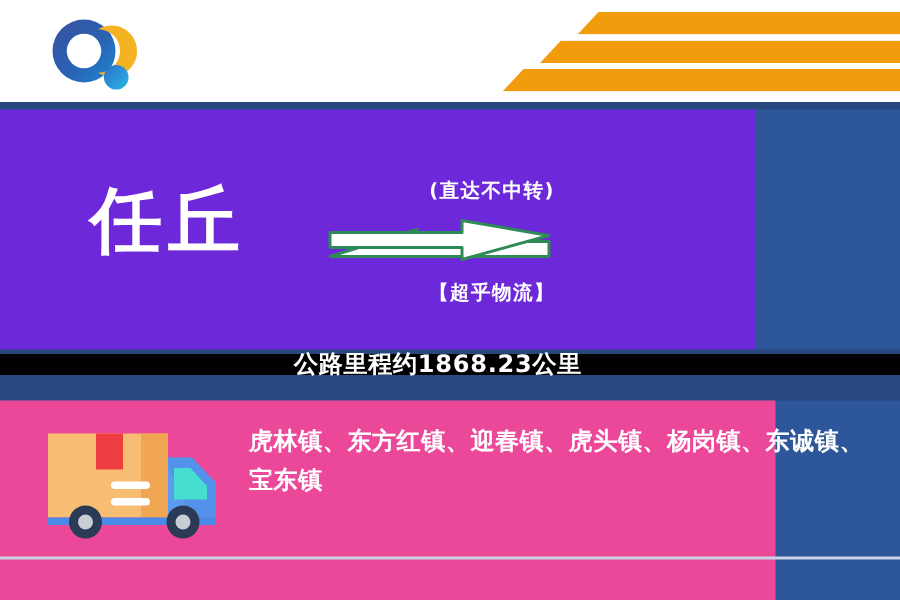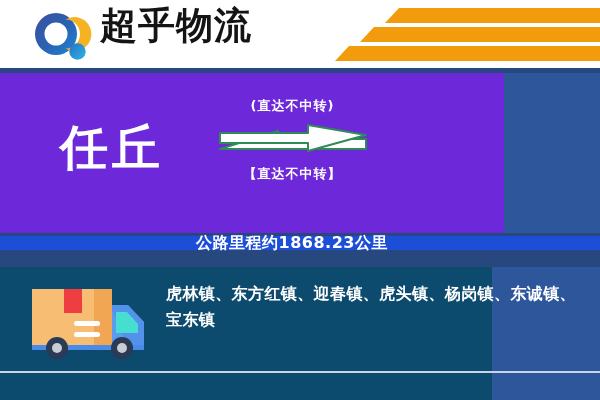--- a/index.html
+++ b/index.html
@@ -27,38 +27,38 @@
 
   .header-rule{position:absolute;left:0;top:68px;width:600px;height:5px;background:#27477f;}
 
   
   .route{position:absolute;left:0;top:73px;width:504px;height:163px;background:#6d28d9;}
   .city{position:absolute;top:46px;color:#ffffff;font-size:48px;line-height:56px;font-weight:bold;
     letter-spacing:4px;font-family:"DejaVu Sans","Liberation Sans",sans-serif;white-space:nowrap;}
   .city.origin{left:60px;}
   .city.dest{left:383px;}
 
-  .mid{position:absolute;left:215px;top:24px;width:155px;text-align:center;}
+  .mid{position:absolute;left:215px;top:46px;width:155px;text-align:right;}
   .mid .cap-top{color:#ffffff;font-size:13px;line-height:18px;font-weight:bold;letter-spacing:1px;
     font-family:"DejaVu Sans","Liberation Sans",sans-serif;white-space:nowrap;}
   .mid .arrow{margin:8px auto 6px auto;width:150px;height:36px;}
   .mid .arrow svg{display:block;}
   .mid .cap-bot{color:#ffffff;font-size:13px;line-height:18px;font-weight:bold;letter-spacing:1px;
     font-family:"DejaVu Sans","Liberation Sans",sans-serif;white-space:nowrap;}
 
   
   .barwrap{position:absolute;left:0;top:233px;width:600px;height:34px;background:#27477f;}
-  .bar{position:absolute;left:0;top:3px;width:600px;height:14px;background:#1d4ed8;
+  .bar{position:absolute;left:0;top:3px;width:600px;height:14px;background:#000000;
     display:flex;align-items:center;justify-content:center;}
   .bar-text{color:#ffffff;font-size:16px;font-weight:bold;letter-spacing:0.5px;white-space:nowrap;
     font-family:"DejaVu Sans","Liberation Sans",sans-serif;}
   .bar-gap{display:inline-block;width:16px;}
 
   
-  .lower{position:absolute;left:0;top:267px;width:492px;height:133px;background:#0c4a6e;}
+  .lower{position:absolute;left:0;top:267px;width:492px;height:133px;background:#ec4899;padding-left:25px;}
   .truck{position:absolute;left:24px;top:8px;width:126px;height:85px;}
   .truck svg{display:block;}
   .towns{position:absolute;left:166px;top:14px;width:418px;color:#ffffff;font-size:16px;line-height:26px;
     font-weight:bold;letter-spacing:0.4px;font-family:"DejaVu Sans","Liberation Sans",sans-serif;}
   .ground{position:absolute;left:0;top:104px;width:600px;height:2px;background:#c9d4e6;}
 </style>
 </head>
 <body>
 
 <div id="banner">
@@ -77,42 +77,41 @@
             <stop offset="0%" stop-color="#2f6fc4"></stop>
             <stop offset="100%" stop-color="#27b7e8"></stop>
           </linearGradient>
         </defs>
         <path d="M24,3 A21,21 0 1 0 24,45 A21,21 0 1 0 24,3 Z M24,12.5 A11.5,11.5 0 1 1 24,35.5 A11.5,11.5 0 1 1 24,12.5 Z" fill="url(#gblue)" fill-rule="evenodd"></path>
         <path d="M33.5,9.5 A17,17 0 1 1 33.5,38.5 A13.2,13.2 0 1 0 33.5,9.5 Z" fill="#f5b323"></path>
         <circle cx="45.5" cy="41.5" r="8.2" fill="url(#gdot)"></circle>
       </svg>
     </div>
 
-    <div class="brand-cn">超乎物流</div>
 
     <div class="stripes">
       <div class="stripe s1"></div>
       <div class="stripe s2"></div>
       <div class="stripe s3"></div>
     </div>
   </div>
   <div class="header-rule"></div>
 
   <div class="route">
     <div class="city origin">任丘</div>
 
     <div class="mid">
       <div class="cap-top">(直达不中转)</div>
       <div class="arrow">
         <svg width="150" height="36" viewBox="0 0 150 36" xmlns="http://www.w3.org/2000/svg">
           <path d="M2,26 L60,8 L60,16 L148,16 L148,26 Z" fill="#ffffff" stroke="#2e8b57" stroke-width="2" stroke-linejoin="round"></path>
           <path d="M148,12 L90,2 L90,10 L2,10 L2,20 L90,20 L90,28 Z" fill="#ffffff" stroke="#2e8b57" stroke-width="2" stroke-linejoin="round"></path>
         </svg>
       </div>
-      <div class="cap-bot">【直达不中转】</div>
+      <div class="cap-bot">【超乎物流】</div>
     </div>
 
   </div>
 
   <div class="barwrap">
     <div class="bar">
       <span class="bar-text">公路里程约1868.23公里</span>
       <span class="bar-gap"></span>
     </div>
   </div>

